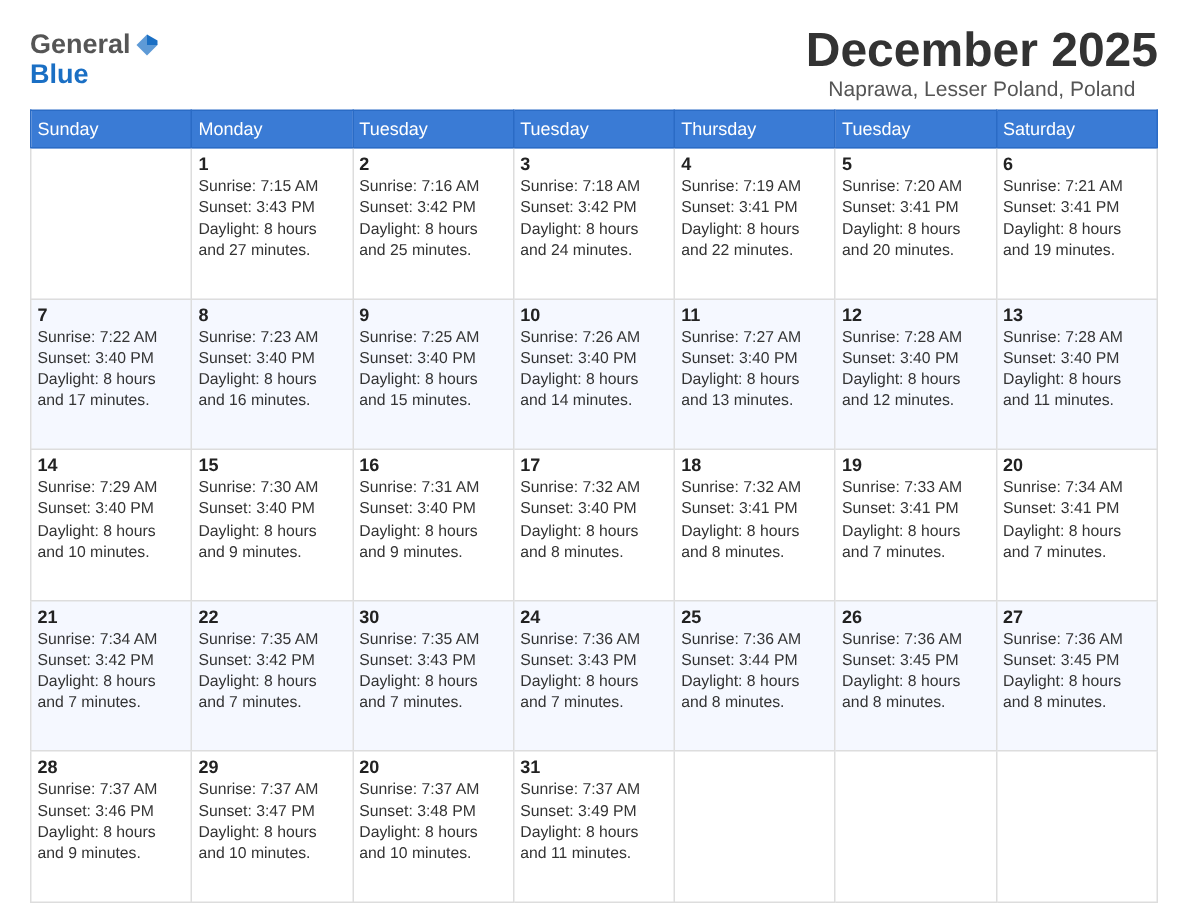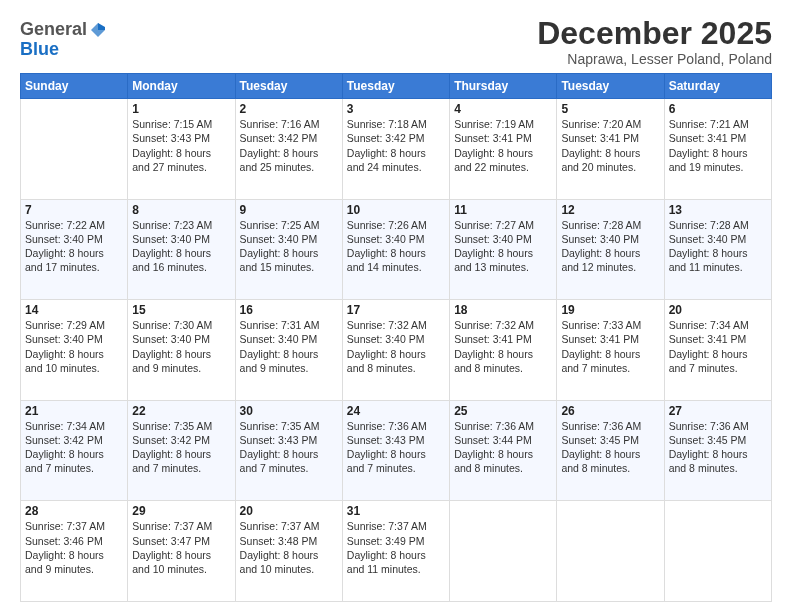--- a/index.html
+++ b/index.html
@@ -34,21 +34,21 @@
       line-height: 1.1;
     }
     .logo-general { color: #555; }
     .logo-blue { color: #1a6fc4; }
     .logo-icon {
       width: 18px;
       height: 18px;
       margin-left: 2px;
     }
     .title-area {
-      text-align: right;
+      text-align: center;
     }
     .month-title {
       font-size: 32px;
       font-weight: bold;
       color: #333;
       line-height: 1.1;
     }
     .location {
       font-size: 14px;
       color: #555;
@@ -58,21 +58,21 @@
       border-collapse: collapse;
       flex: 1;
       font-size: 11px;
     }
     .calendar th {
       background: #3a7bd5;
       color: #fff;
       padding: 5px 4px;
       text-align: left;
       font-size: 12px;
-      font-weight: bold;
+      font-weight: normal;
       border: 1px solid #2a6bc5;
     }
     .calendar td {
       vertical-align: top;
       padding: 3px 4px;
       border: 1px solid #ddd;
       width: 107px;
       background: #fff;
     }
     .calendar tr:nth-child(even) td {

